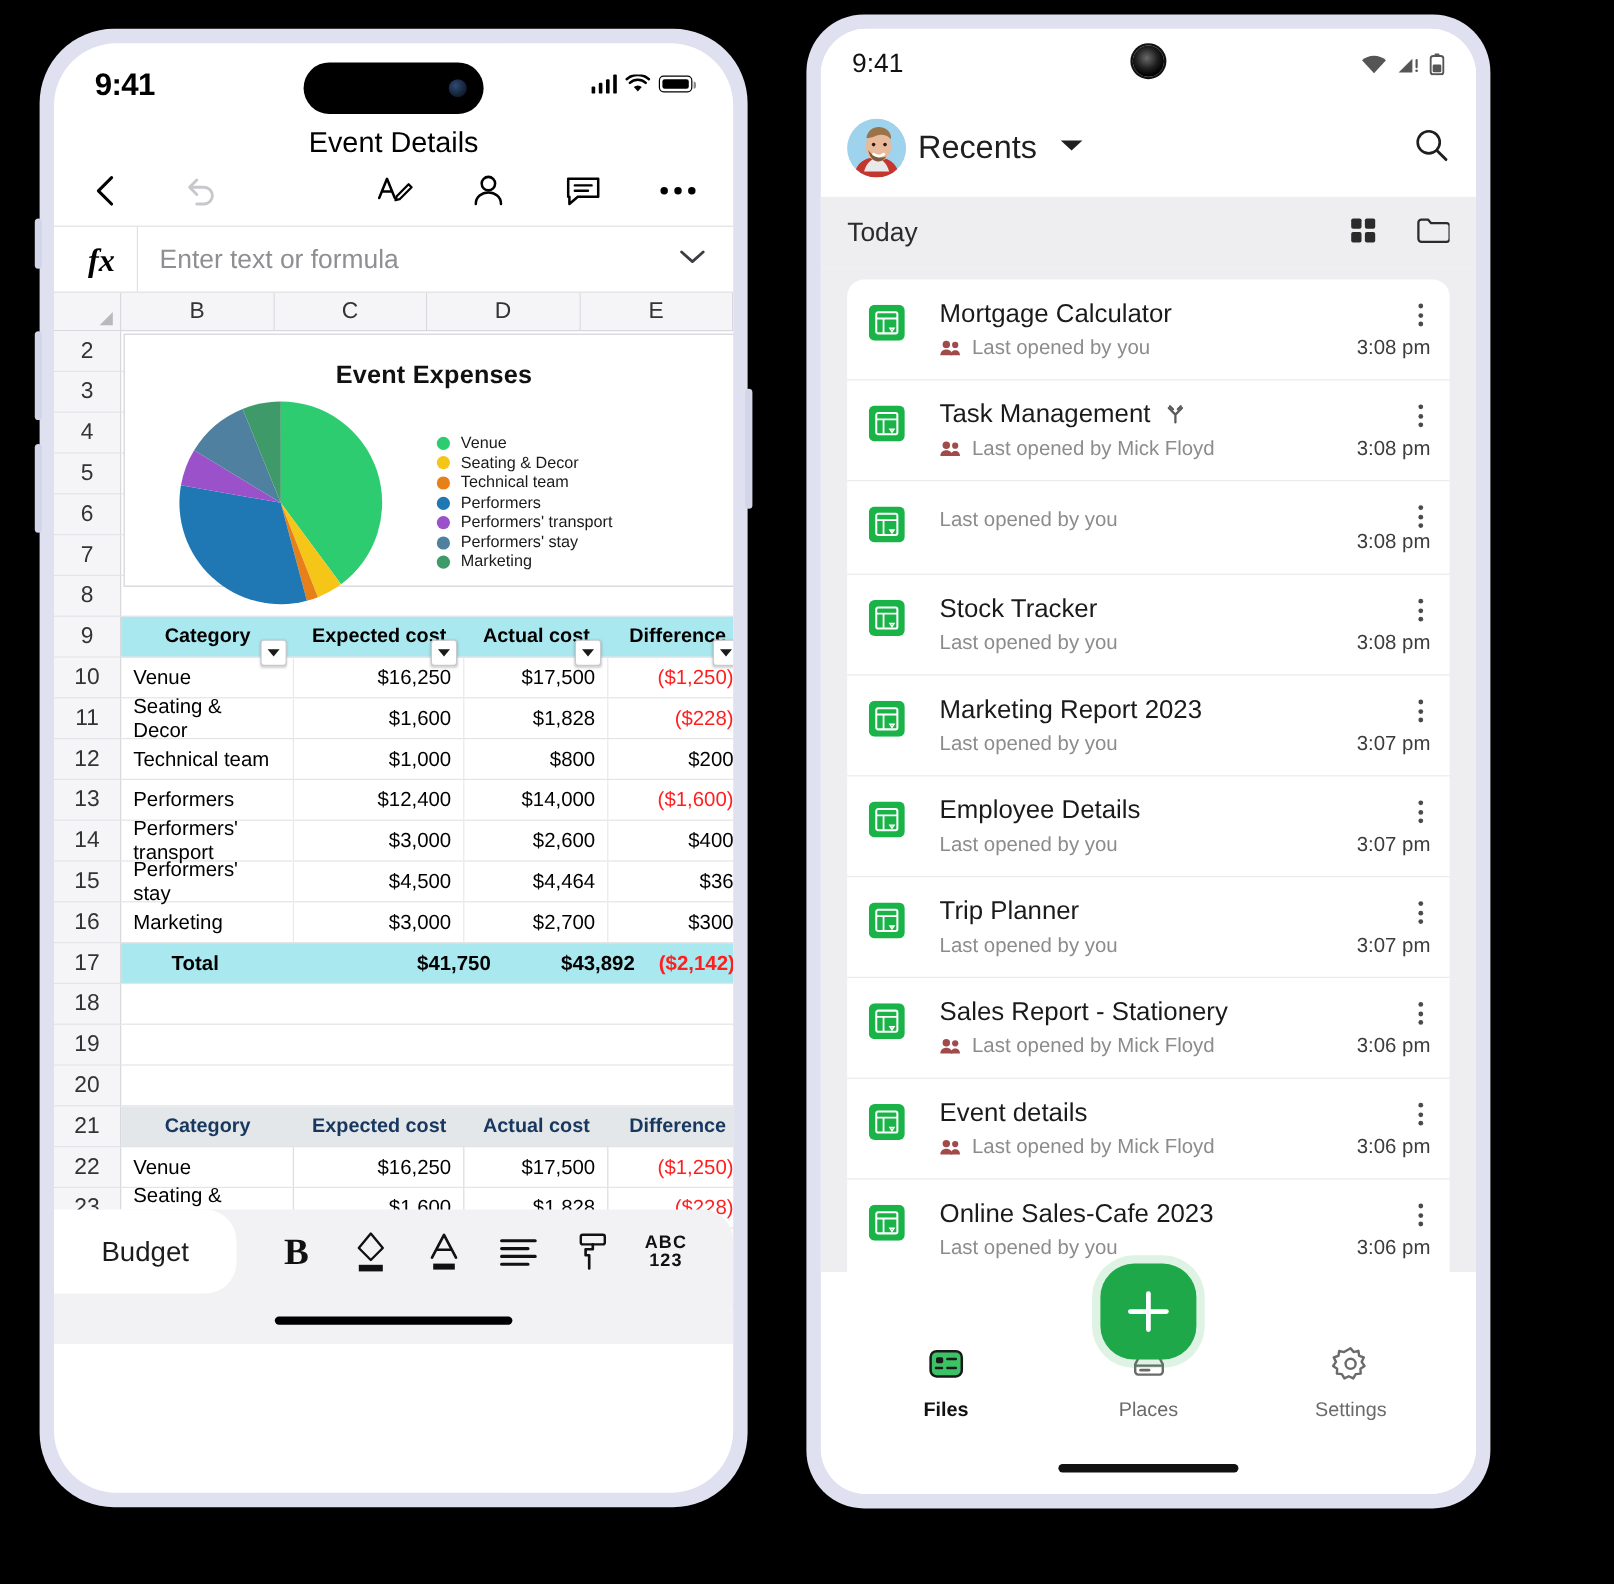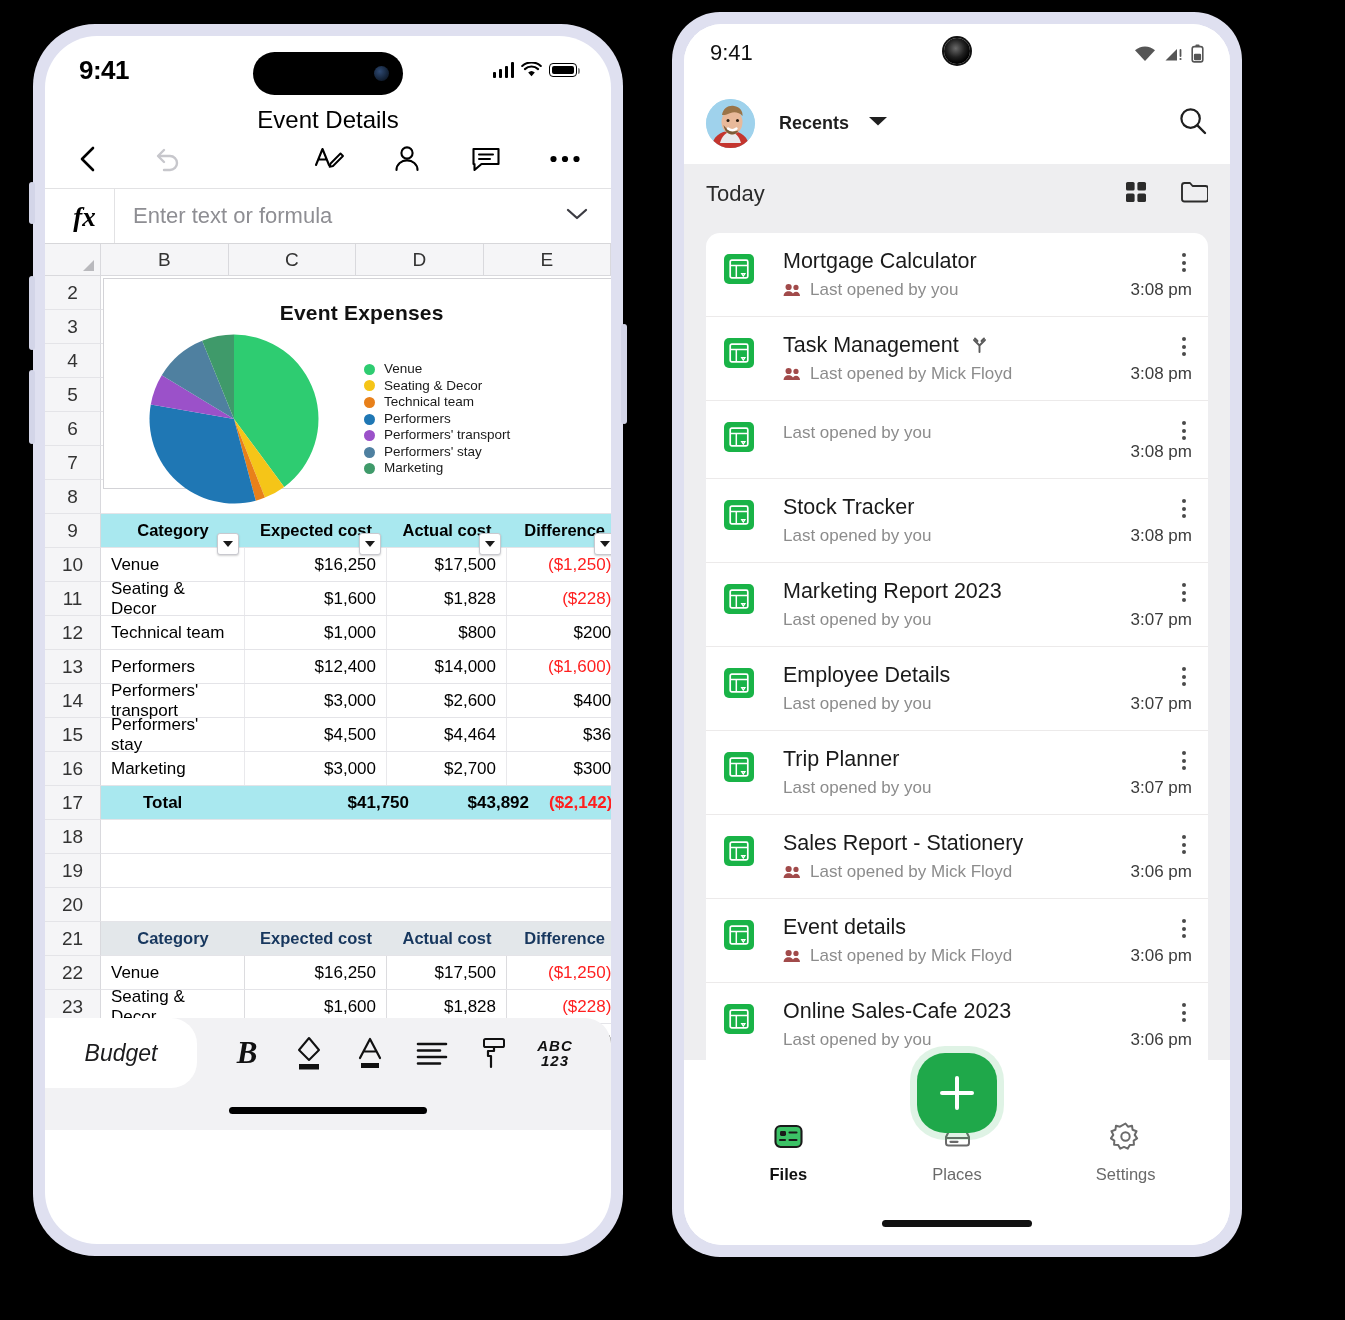--- a/index.html
+++ b/index.html
@@ -200,24 +200,24 @@
   .t2-row .gcell { border-right: 1px solid #dcdcdf; }
   .t2-row .gc-cat { border-left: none; }
 
   .green-corner {
     position: absolute; right: 2px; bottom: 2px;
     border-right: 12px solid #18a957; border-top: 12px solid transparent;
   }
 
   
   .sheet-bottom {
-    position: absolute; left: 0; right: 0; bottom: 6px;
+    position: absolute; left: 0; right: 0; bottom: 16px;
     height: 112px;
     background: #f2f2f4;
-    border-top-left-radius: 26px; border-top-right-radius: 26px; font-style: italic;
+    border-top-left-radius: 26px; border-top-right-radius: 26px;
   }
   .sheet-tab {
     position: absolute; left: 0; top: 0;
     width: 152px; height: 70px; background: #fff;
     border-top-left-radius: 0; border-top-right-radius: 26px;
     border-bottom-right-radius: 26px;
     display: flex; align-items: center; justify-content: center;
     font-size: 23px; color: #1c1c1e;
   }
   .fmt-tools {
@@ -247,21 +247,21 @@
 
   .and-header {
     display: flex; align-items: center; height: 82px;
     padding: 0 22px; background: #fff;
   }
   .avatar {
     width: 49px; height: 49px; border-radius: 50%;
     overflow: hidden; flex: 0 0 49px; background: #a8d8ee;
     position: relative;
   }
-  .and-title { font-size: 18px; color: #1f1f1f; margin-left: 24px; font-weight: bold; }
+  .and-title { font-size: 27px; color: #1f1f1f; margin-left: 10px; }
   .and-caret { margin-left: 18px; }
   .and-search { margin-left: auto; }
 
   .today-bar {
     display: flex; align-items: center; height: 60px;
     padding: 0 22px; background: #eeeef0;
   }
   .today-label { font-size: 22px; color: #2b2b2b; }
   .today-actions { margin-left: auto; display: flex; align-items: center; gap: 32px; }
 

